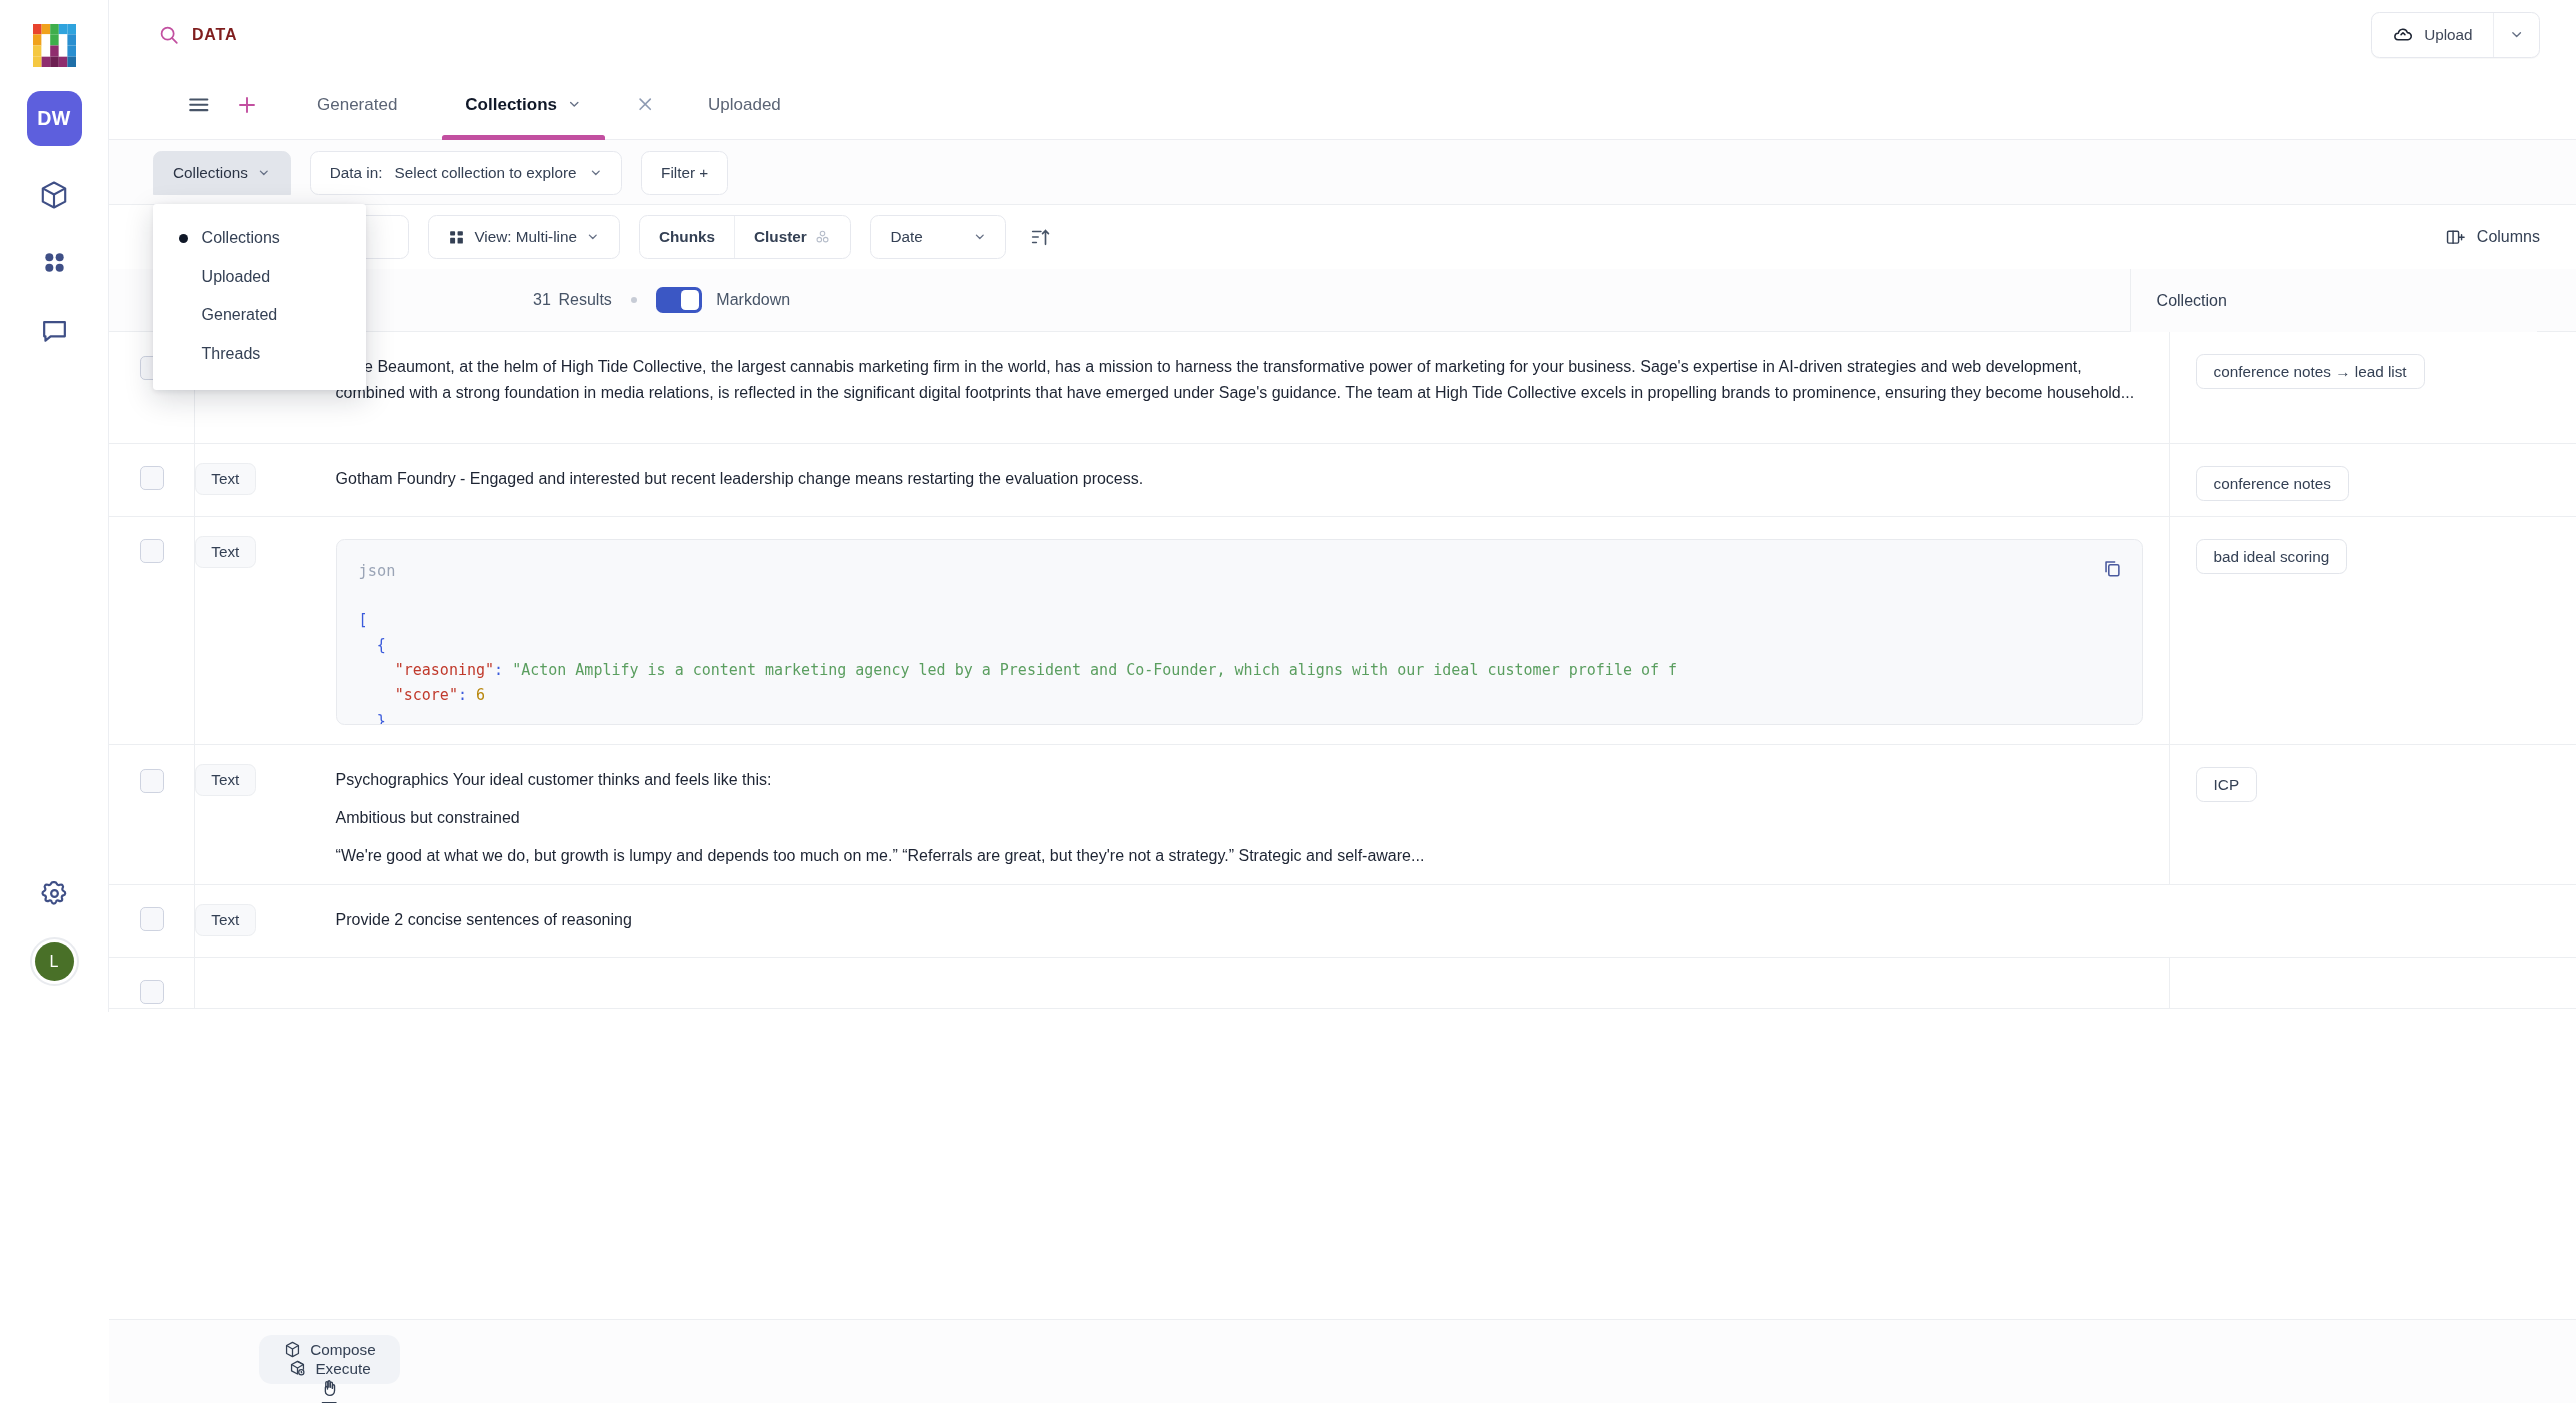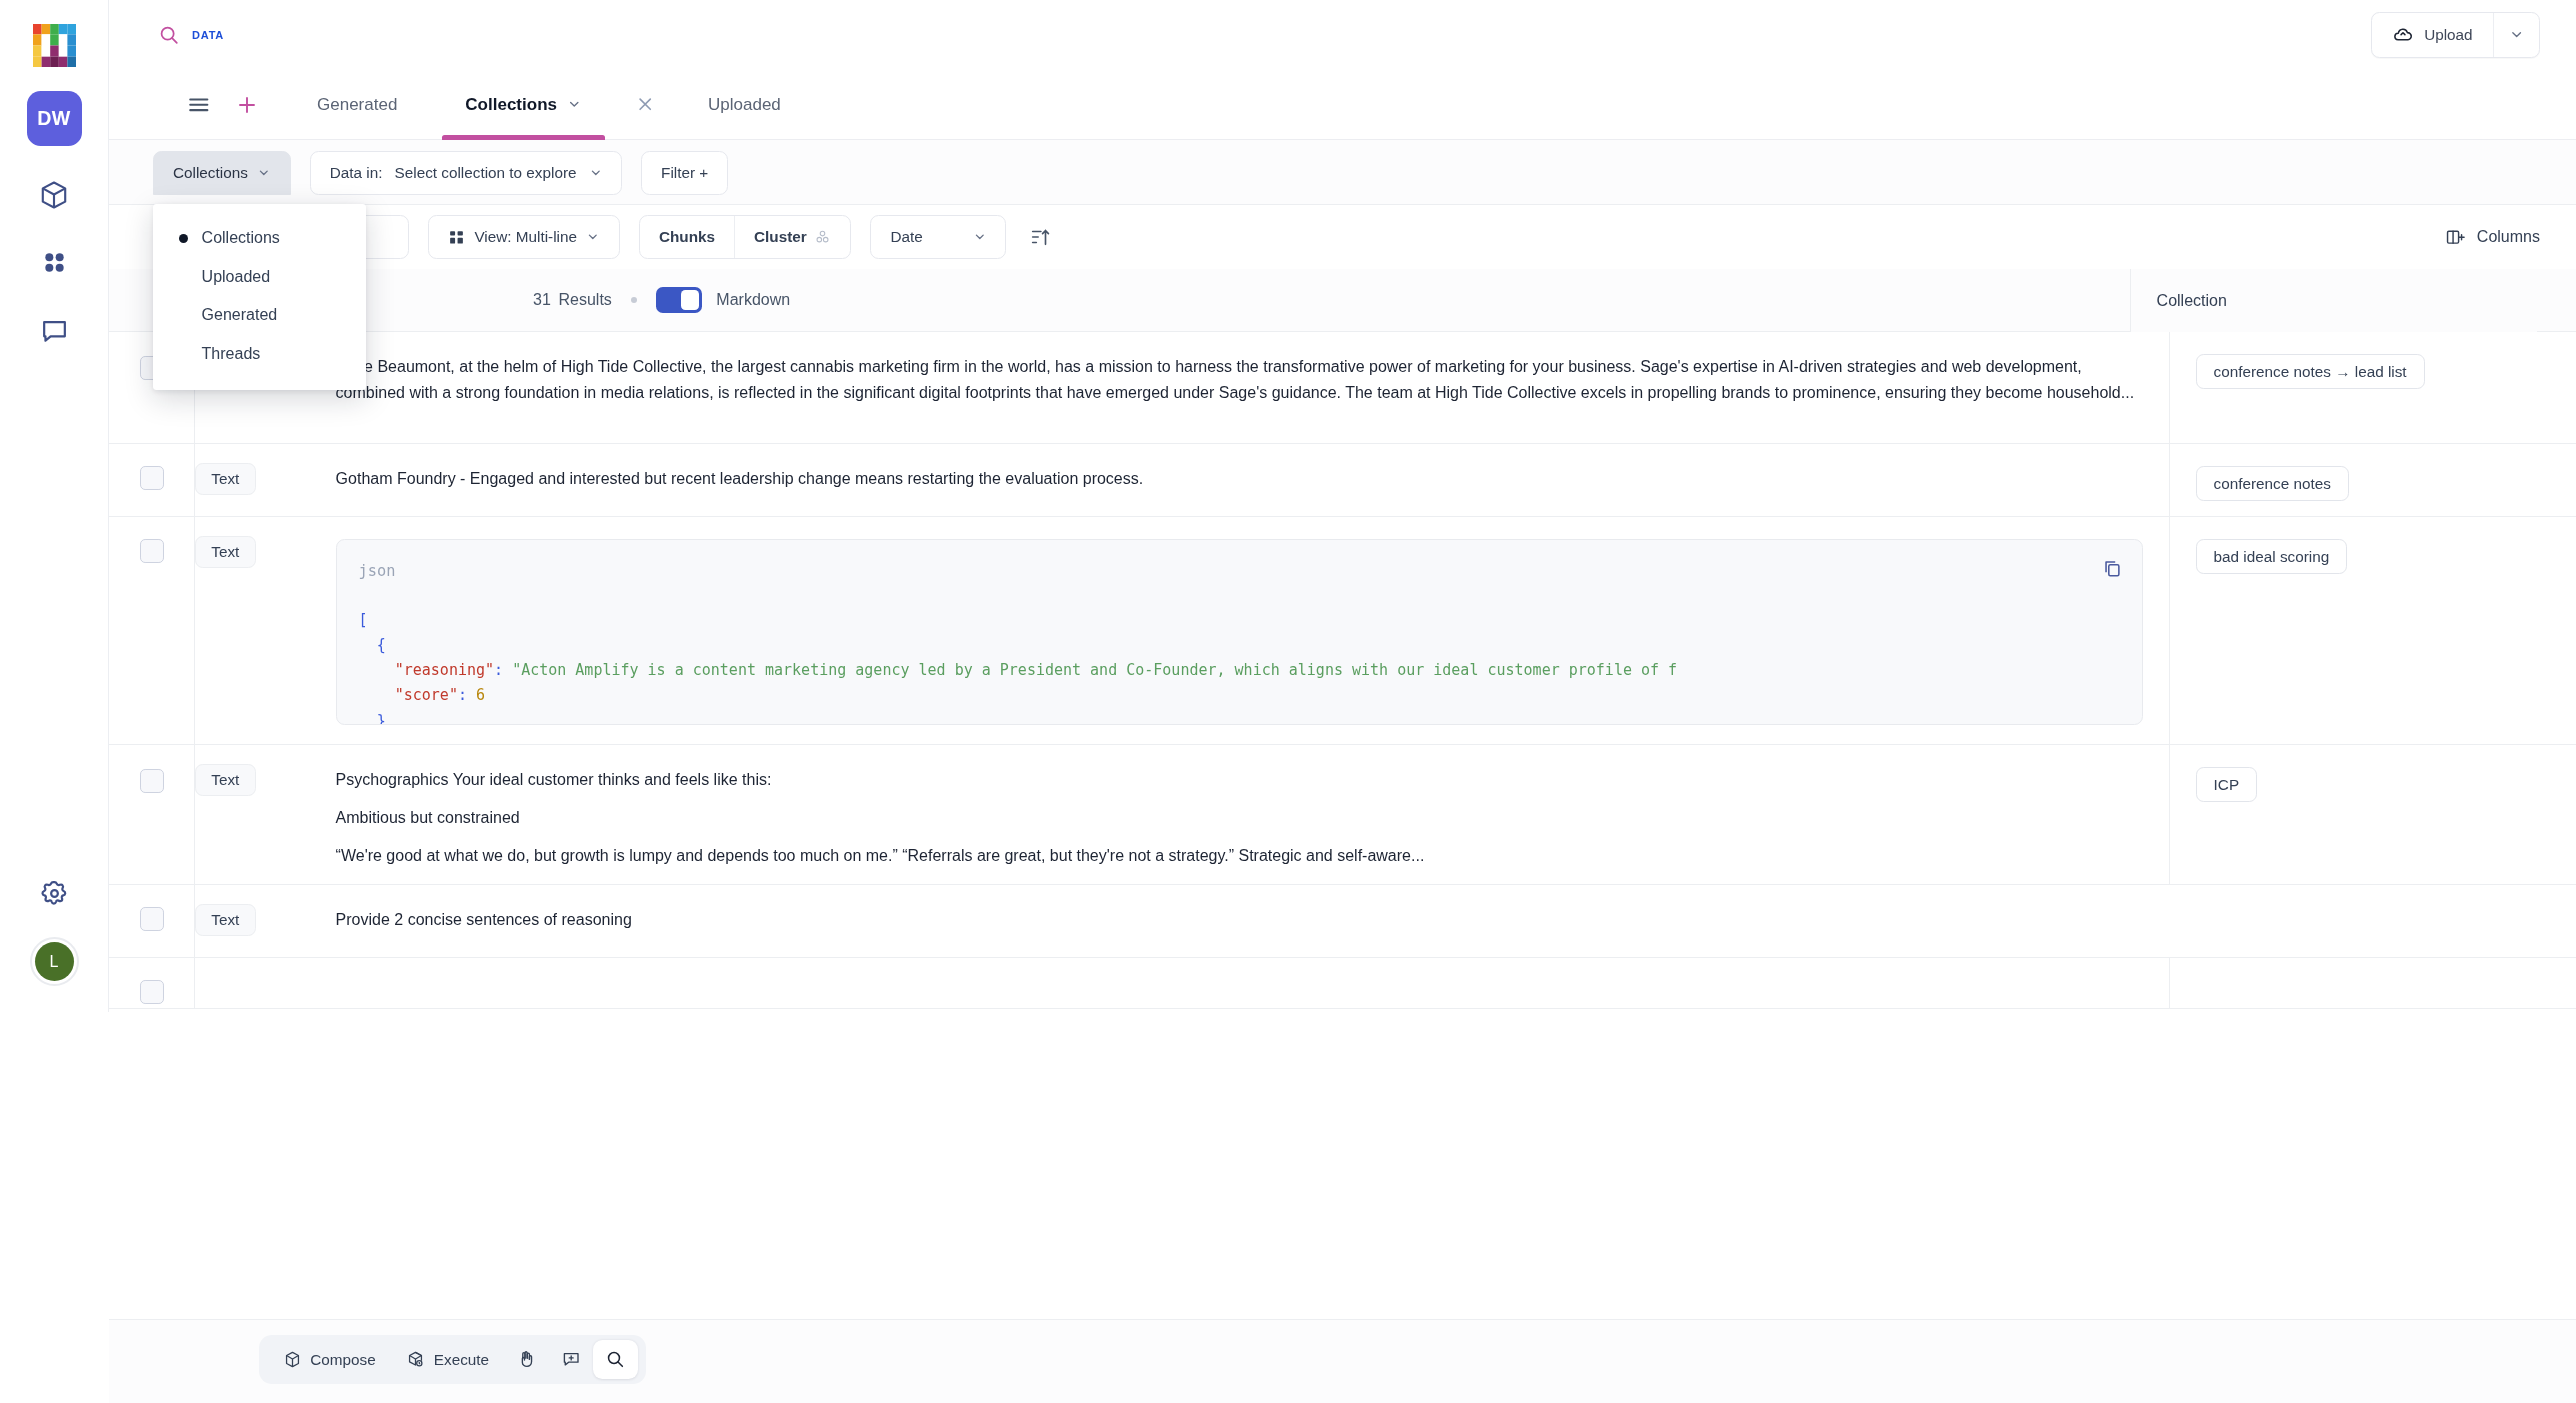--- a/index.html
+++ b/index.html
@@ -48,21 +48,21 @@
     position: absolute; left: 109px; top: 0; right: 0; bottom: 0;
     background: #fcfcfd;
   }
 
   
   #app-header {
     position: absolute; left: 0; top: 0; right: 0; height: 70px;
     display: flex; align-items: center; background: #ffffff;
   }
   #header-search-wrap { display: flex; align-items: center; gap: 12px; margin-left: 49px; }
-  #header-title { font-size: 11px; font-weight: 700; color: #1d4ed8; letter-spacing: 0.8px; }
+  #header-title { font-size: 16px; font-weight: 700; color: #7f1d1d; letter-spacing: 0.8px; }
   #header-right { margin-left: auto; margin-right: 36px; display: flex; }
   .upload-group {
     display: flex; align-items: stretch; border: 0.9px solid #e6e8ee; border-radius: 8.5px;
     background: #fff; height: 46px; box-shadow: 0 0.9px 0.9px rgba(16,24,40,.03);
   }
   .upload-main {
     display: flex; align-items: center; gap: 10.2px; padding: 0 20.4px;
     font-size: 15.3px; color: #3f4758; font-weight: 500;
   }
   .upload-caret {
@@ -231,23 +231,24 @@
   }
   .tok-key { color: #c0392b; }
   .tok-str { color: #5a9e5f; }
   .tok-num { color: #b8860b; }
   .tok-punc { color: #3b5bdb; }
   .copy-btn { position: absolute; right: 19px; top: 17px; color: #4a5a9e; }
 
   
   #dock {
     position: absolute; left: 150px; bottom: 19px; height: 49px;
-    display: flex; gap: 0;
+    display: flex; align-items: center; gap: 0;
     background: #f1f3f7; border-radius: 12.8px; padding: 5.1px 8.5px;
     z-index: 50;
+    flex-direction: column;
   }
   .dock-item {
     display: flex; align-items: center; gap: 8.5px; padding: 0 15.3px; height: 39px;
     font-size: 15.3px; color: #344054; border-radius: 9.4px;
   }
   .dock-item.icon-only { padding: 0 12px; }
   .dock-item.active { background: #ffffff; box-shadow: 0 0.9px 2.6px rgba(16,24,40,.10); }
 
   
   #surface-bottom-line {

